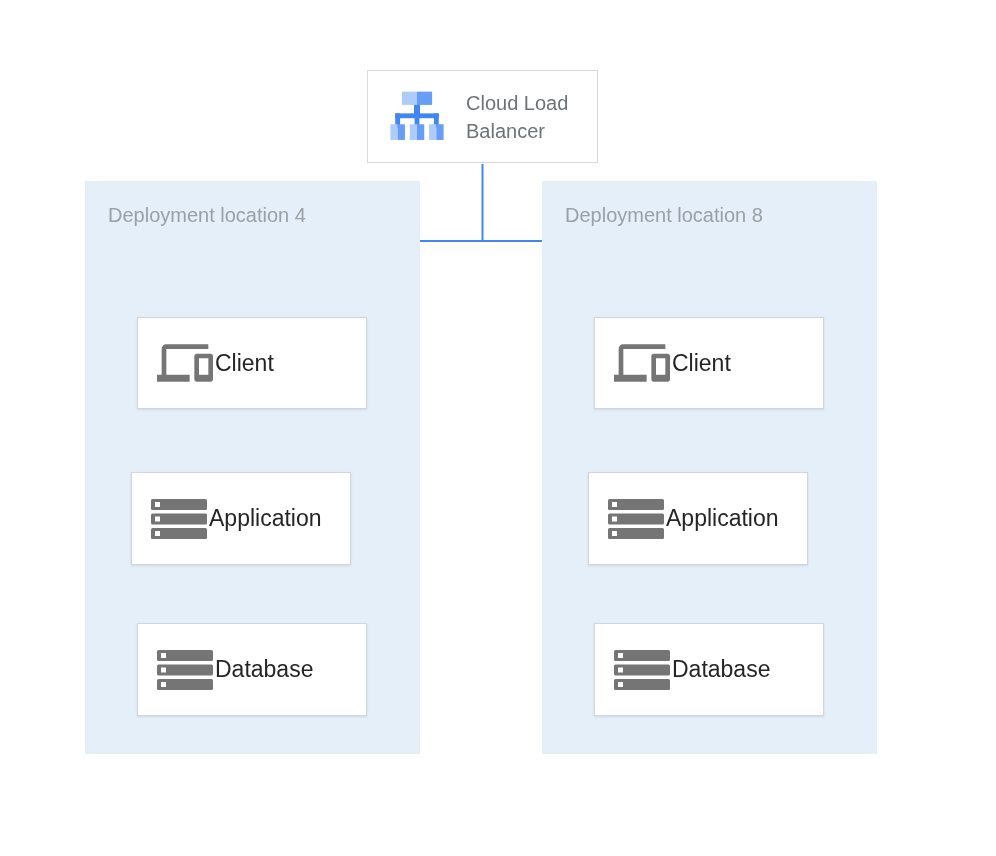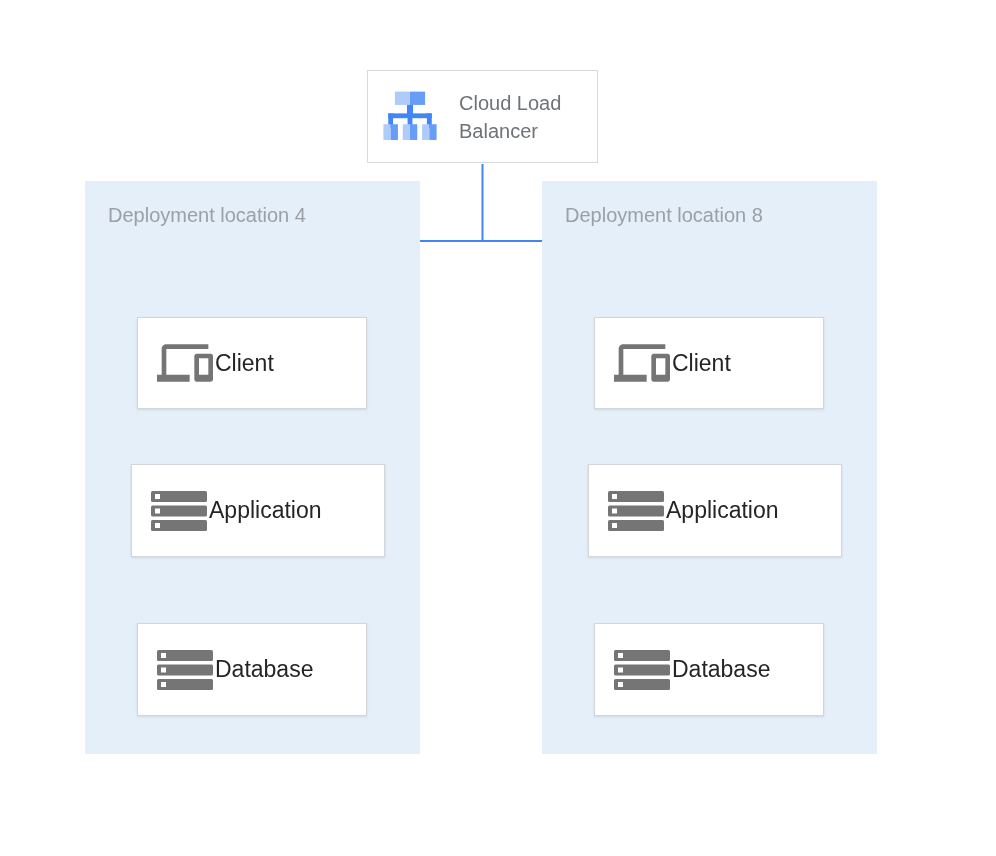--- a/index.html
+++ b/index.html
@@ -29,21 +29,21 @@
   
   .lb-node {
     position: absolute;
     left: 367px; top: 70px;
     width: 231px; height: 93px;
     box-sizing: border-box;
     background: #ffffff;
     border: 1px solid #d7dadd;
     display: flex;
     align-items: center;
-    padding-left: 13px;
+    padding-left: 20px;
   }
   .lb-icon {
     width: 58px; height: 58px;
     display: flex; align-items: center; justify-content: center;
     flex: 0 0 auto;
   }
   .lb-label {
     margin-left: 20px;
     width: 116px;
     font-size: 20px;
@@ -70,21 +70,21 @@
     position: absolute;
     box-sizing: border-box;
     background: #ffffff;
     border: 1px solid #d2d6da;
     box-shadow: 0 1px 2px rgba(60,64,67,0.12);
     display: flex;
     align-items: center;
     padding-left: 17px;
   }
   .node-client   { left: 52px; top: 136px; width: 230px; height: 92px; }
-  .node-app      { left: 46px; top: 283px; width: 254px; height: 93px; align-items: center; }
+  .node-app      { left: 46px; top: 291px; width: 220px; height: 93px; align-items: center; }
   .node-db       { left: 52px; top: 442px; width: 230px; height: 93px; }
   .node-icon {
     width: 60px; height: 60px;
     display: flex; align-items: center; justify-content: center;
     flex: 0 0 auto;
   }
   .node-label {
     font-size: 23px;
     color: #252525;
     white-space: nowrap;

